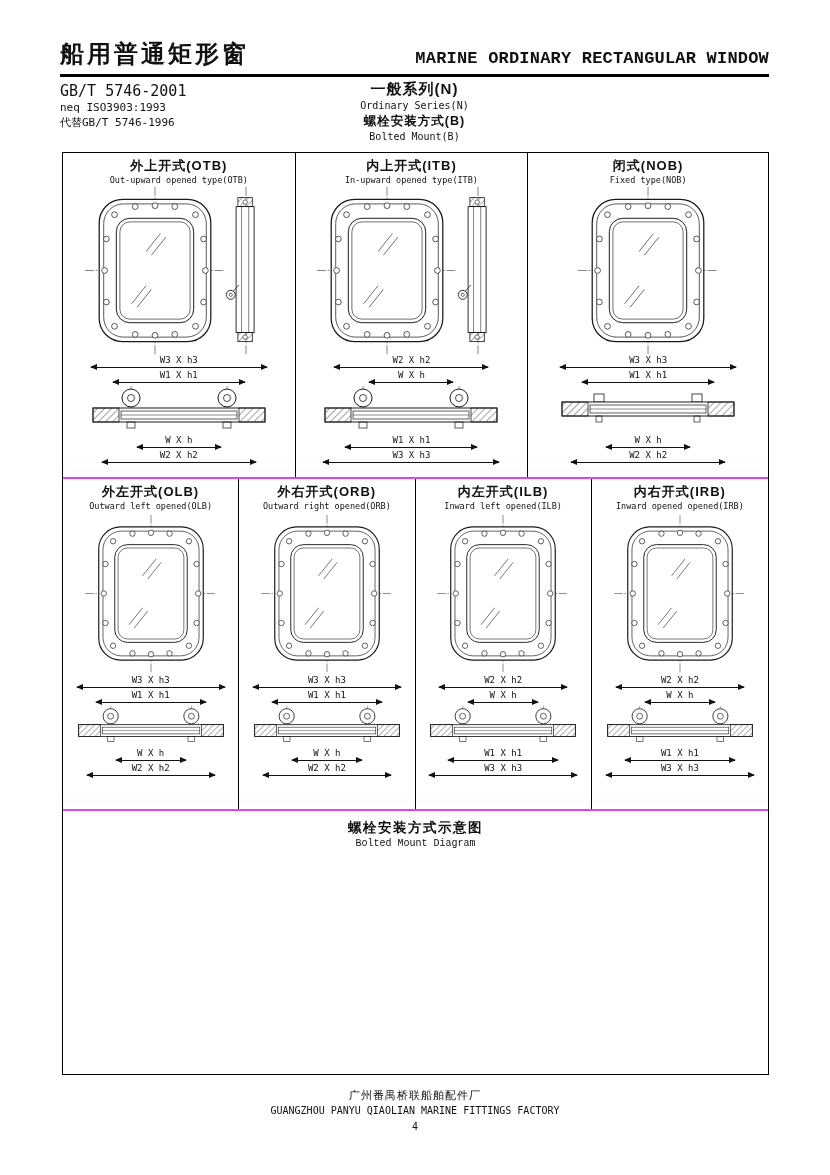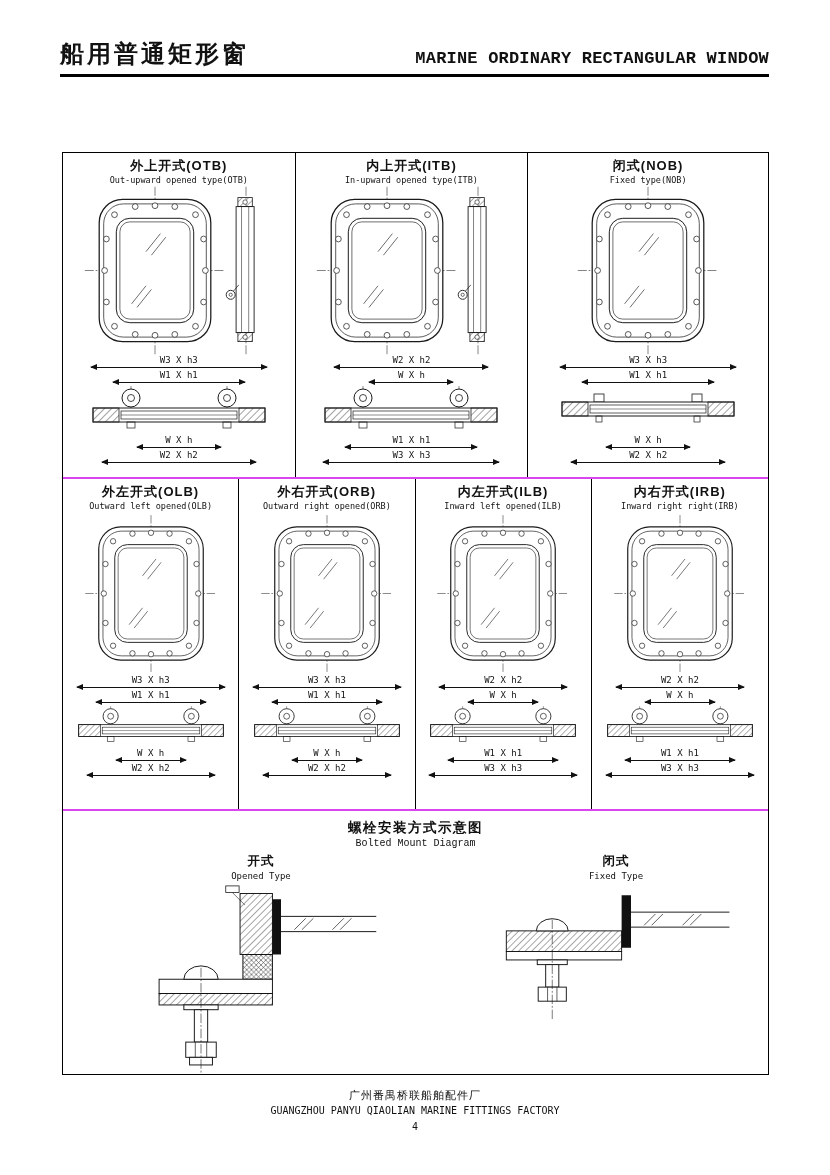--- a/index.html
+++ b/index.html
@@ -213,20 +213,33 @@
 </svg>
 
 <div class="page">
 
   <div class="header">
     <div class="title-row">
       <div class="title-cn">船用普通矩形窗</div>
       <div class="title-en">MARINE ORDINARY RECTANGULAR WINDOW</div>
     </div>
     <div class="rule"></div>
+    <div class="subheader">
+      <div class="std">
+        <div class="std-code">GB/T 5746-2001</div>
+        <div class="std-neq">neq ISO3903:1993</div>
+        <div class="std-rep">代替GB/T 5746-1996</div>
+      </div>
+      <div class="series">
+        <div class="series-cn">一般系列(N)</div>
+        <div class="series-en">Ordinary Series(N)</div>
+        <div class="mount-cn">螺栓安装方式(B)</div>
+        <div class="mount-en">Bolted Mount(B)</div>
+      </div>
+    </div>
   </div>
 
   <div class="table">
 
     <div class="trow row1">
 
       <div class="cell">
         <div class="c-title">外上开式(OTB)</div>
         <div class="c-sub">Out-upward opened type(OTB)</div>
         <div class="views">
@@ -416,21 +429,21 @@
             </div>
           <div class="dim d1">
               <span class="dlab">W3 X h3</span>
               <div class="dline"></div>
             </div>
         </div>
       </div>
 
       <div class="cell">
         <div class="c-title">内右开式(IRB)</div>
-        <div class="c-sub">Inward right right(IRB)</div>
+        <div class="c-sub">Inward opened opened(IRB)</div>
         <div class="views">
           <svg class="front-svg" viewBox="0 0 140 170">
               <use href="#sym-front"></use>
             </svg>
         </div>
         <div class="sect">
           <div class="dim d2">
               <span class="dlab">W2 X h2</span>
               <div class="dline"></div>
             </div>
@@ -449,36 +462,20 @@
               <span class="dlab">W3 X h3</span>
               <div class="dline"></div>
             </div>
         </div>
       </div>
     </div>
 
     <div class="bottom">
       <div class="b-title">螺栓安装方式示意图</div>
       <div class="b-sub">Bolted Mount Diagram</div>
-      <div class="b-cols">
-        <div class="b-col b-col-open">
-          <div class="b-lab">开式</div>
-          <div class="b-lab-en">Opened Type</div>
-          <svg class="mount-open-svg" viewBox="0 0 250 210">
-              <use href="#sym-mount-open"></use>
-            </svg>
-        </div>
-        <div class="b-col b-col-fixed">
-          <div class="b-lab">闭式</div>
-          <div class="b-lab-en">Fixed Type</div>
-          <svg class="mount-fixed-svg" viewBox="0 0 250 160">
-              <use href="#sym-mount-fixed"></use>
-            </svg>
-        </div>
-      </div>
     </div>
   </div>
 
   <div class="footer">
     <div class="f-cn">广州番禺桥联船舶配件厂</div>
     <div class="f-en">GUANGZHOU PANYU QIAOLIAN MARINE FITTINGS FACTORY</div>
     <div class="f-page">4</div>
   </div>
 
 </div>

